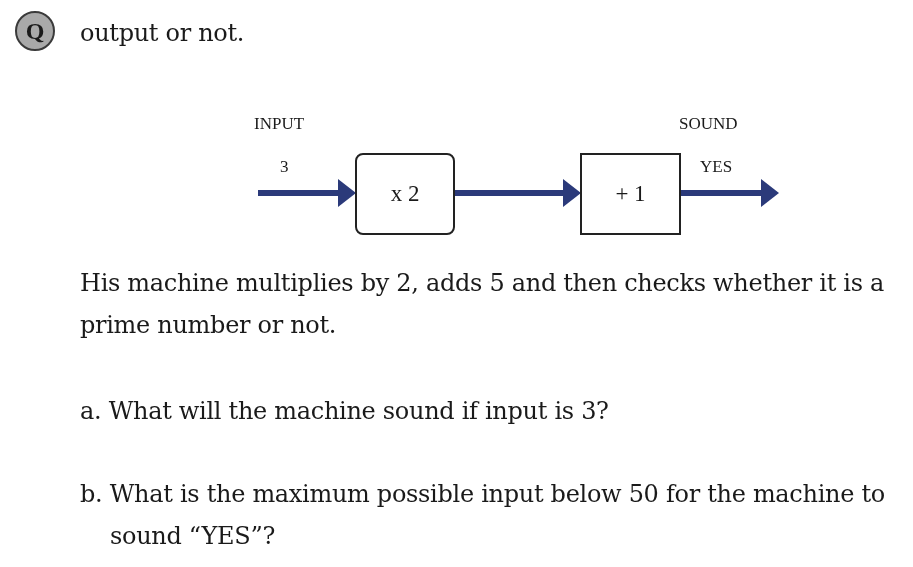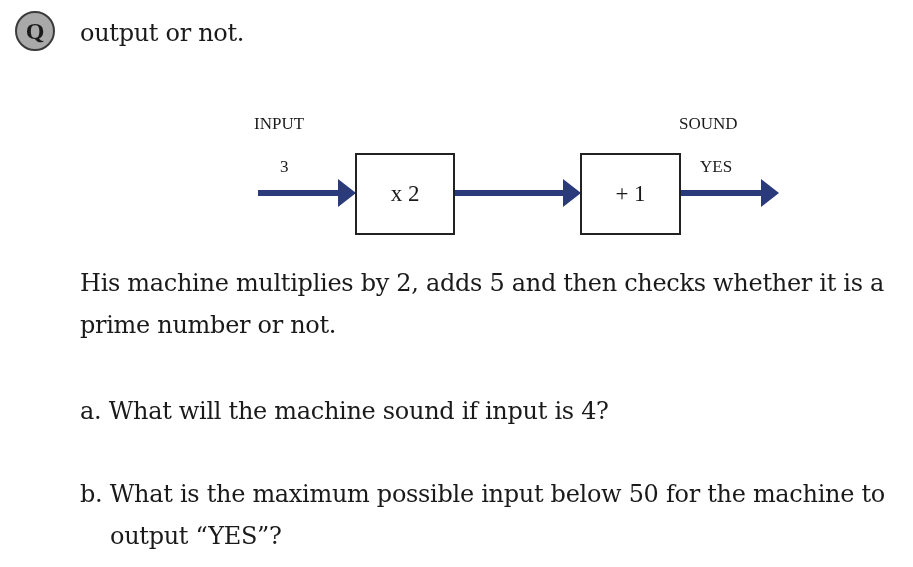--- a/index.html
+++ b/index.html
@@ -60,37 +60,37 @@
       <polygon points="563,179 581,193 563,207"></polygon>
 
       <rect x="681" y="190" width="82" height="6"></rect>
       <polygon points="761,179 779,193 761,207"></polygon>
     </g>
   </svg>
 
   <div class="diagram-label" style="left:254px; top:114px;">INPUT</div>
   <div class="diagram-label" style="left:280px; top:157px;">3</div>
 
-  <div class="box" style="left:355px; top:153px; width:100px; height:82px;">
+  <div class="box" style="left:355px; top:153px; width:100px; height:82px;border-radius:8px;">
     <span>x 2</span>
   </div>
 
   <div class="box" style="left:580px; top:153px; width:101px; height:82px;">
     <span>+ 1</span>
   </div>
 
   <div class="diagram-label" style="left:679px; top:114px;">SOUND</div>
   <div class="diagram-label" style="left:700px; top:157px;">YES</div>
 </div>
 
 <div class="text desc">
   <div>His machine multiplies by 2, adds 5 and then checks whether it is a</div>
   <div>prime number or not.</div>
 </div>
 
 <div class="text qa">
-  <div>a. What will the machine sound if input is 4?</div>
+  <div>a. What will the machine sound if input is 3?</div>
 </div>
 
 <div class="text qb">
   <div>b. What is the maximum possible input below 50 for the machine to</div>
-  <div class="indent">output “YES”?</div>
+  <div class="indent">sound “YES”?</div>
 </div>
 
 </body></html>

